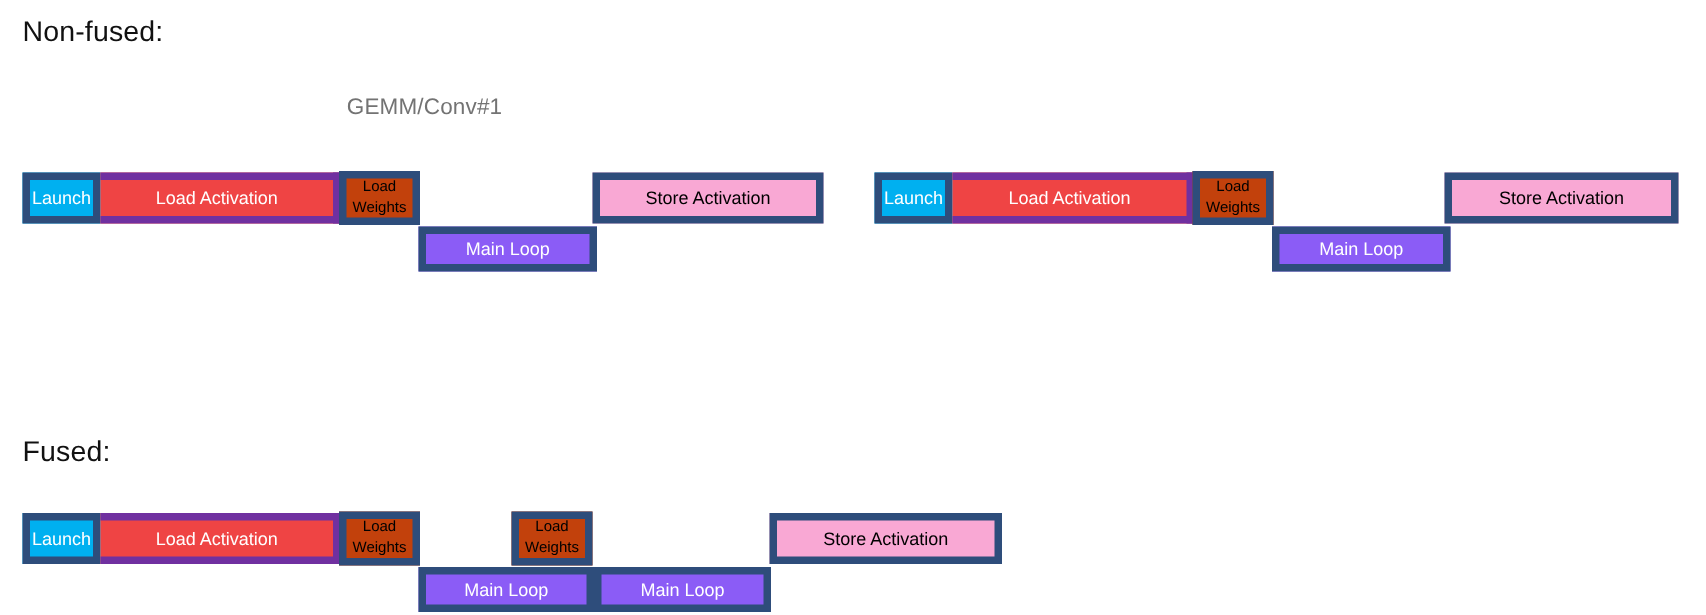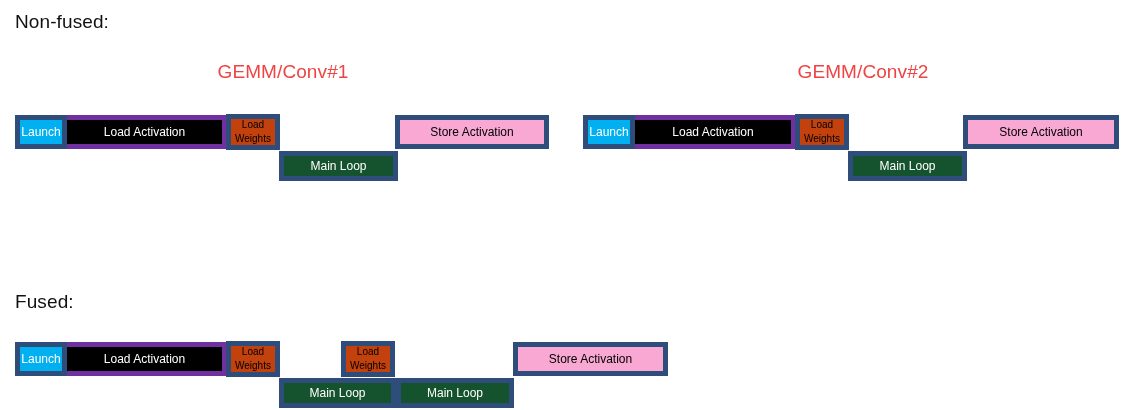--- a/index.html
+++ b/index.html
@@ -25,24 +25,24 @@
     position: absolute;
     font-size: 19px;
     line-height: 19px;
     font-weight: 400;
     color: #111111;
     white-space: nowrap;
     letter-spacing: 0.1px;
   }
   .group-title {
     position: absolute;
-    font-size: 19px;
+    font-size: 15px;
     line-height: 19px;
     font-weight: 400;
-    color: #ef4444;
+    color: #737373;
     white-space: nowrap;
     text-align: center;
     letter-spacing: 0.1px;
   }
   .bar {
     position: absolute;
     box-sizing: border-box;
     display: flex;
     align-items: center;
     justify-content: center;
@@ -52,34 +52,34 @@
     white-space: pre-line;
     overflow: hidden;
     border: 5px solid #1d4ed8;
   }
   .bar.launch {
     background: #00b0f0;
     color: #ffffff;
     border-color: #2e4d7b;
   }
   .bar.load-activation {
-    background: #000000;
+    background: #ef4444;
     color: #ffffff;
     border-color: #7030a0;
     border-left: none;
   }
   .bar.load-weights {
     background: #c2410c;
     color: #000000;
     border-color: #2e4d7b;
     font-size: 10px;
     line-height: 14px;
   }
   .bar.main-loop {
-    background: #14532d;
+    background: #8b5cf6;
     color: #ffffff;
     border-color: #2e4d7b;
   }
   .bar.store-activation {
     background: #f9a8d4;
     color: #000000;
     border-color: #2e4d7b;
   }
   .bar-label {
     display: block;
@@ -88,21 +88,20 @@
 </style>
 </head>
 <body>
 
 <div class="canvas">
 
   <div class="section-label" style="left:15px; top:12px;">Non-fused:</div>
 
   <div class="group-title" style="left:183px; top:62px; width:200px;">GEMM/Conv#1</div>
 
-  <div class="group-title" style="left:763px; top:62px; width:200px;">GEMM/Conv#2</div>
 
   <div class="bar launch" style="left:15px; top:115px; width:52px; height:34px;">
     <span class="bar-label">Launch</span>
   </div>
 
   <div class="bar load-activation" style="left:67px; top:115px; width:160px; height:34px;">
     <span class="bar-label">Load Activation</span>
   </div>
 
   <div class="bar load-weights" style="left:226px; top:114px; width:54px; height:36px;">

